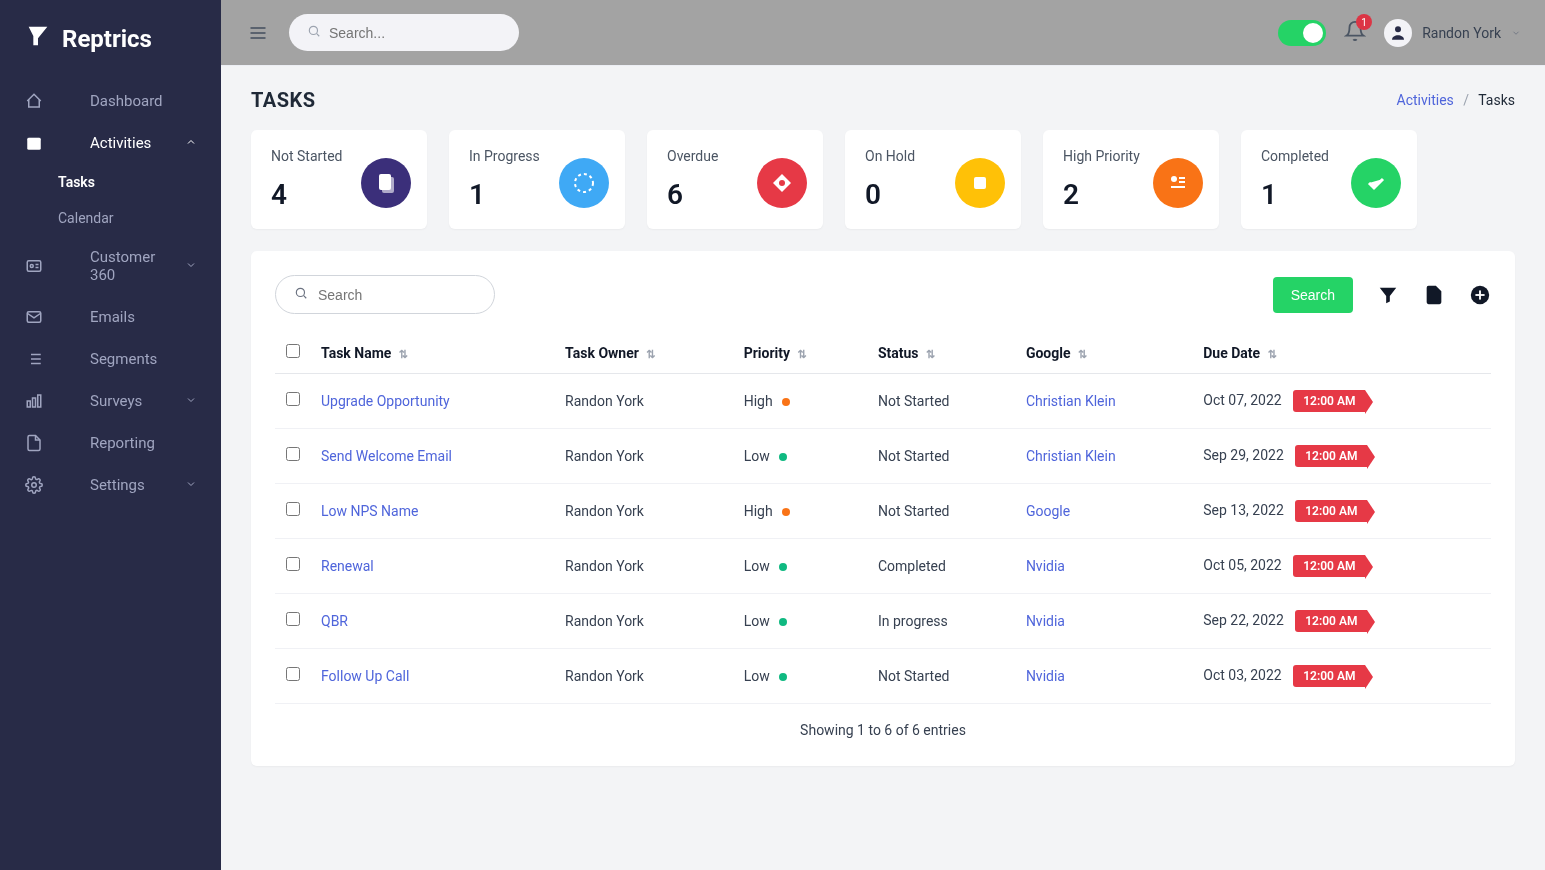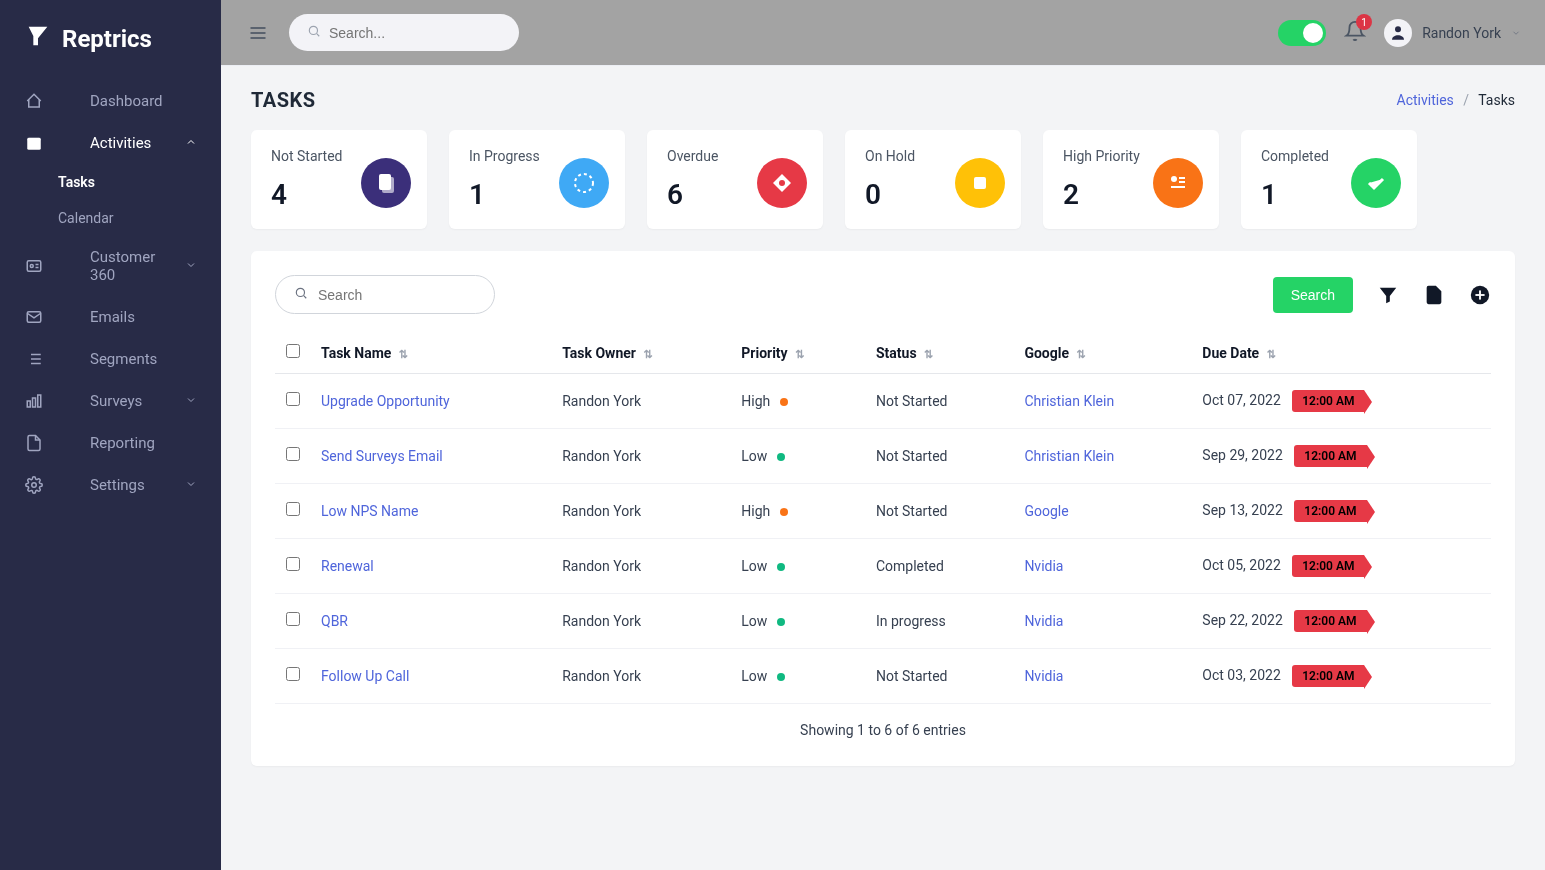--- a/index.html
+++ b/index.html
@@ -69,21 +69,21 @@
 
 table { width:100%; border-collapse:collapse; }
 thead th { text-align:left; padding:12px 10px; font-size:14px; font-weight:700; color:#111827; border-bottom:1px solid #e5e7eb; }
 thead th.checkbox-col, tbody td.checkbox-col { width:36px; text-align:center; }
 .sort-icon { color:#9ca3af; font-size:11px; margin-left:4px; }
 tbody td { padding:16px 10px; border-bottom:1px solid #f0f1f5; font-size:14px; color:#374151; vertical-align:middle; }
 .link { color:#4f65db; cursor:pointer; }
 .pri-dot { display:inline-block; width:8px; height:8px; border-radius:50%; margin-left:6px; }
 .dot-high { background:#f97316; }
 .dot-low { background:#10b981; }
-.time-ribbon { background:#e63946; color:#000000; padding:4px 10px 4px 10px; font-size:12px; font-weight:600; position:relative; margin-left:8px; display:inline-block; border-radius:3px 0 0 3px; }
+.time-ribbon { background:#e63946; color:#ffffff; padding:4px 10px 4px 10px; font-size:12px; font-weight:600; position:relative; margin-left:8px; display:inline-block; border-radius:3px 0 0 3px; }
 .time-ribbon::after { content:""; position:absolute; right:-8px; top:0; width:0; height:0; border-top:12px solid transparent; border-bottom:12px solid transparent; border-left:8px solid #e63946; }
 tbody tr td.checkbox-col { vertical-align: top; padding-top: 18px; }
 .table-footer { text-align:center; padding:18px 0 4px; color:#374151; font-size:14px; }
 
 input[type=checkbox] { width:14px; height:14px; cursor:pointer; }
 </style>
 </head>
 <body>
 
 <div class="app">
@@ -361,21 +361,21 @@
               <td class="checkbox-col"><input type="checkbox" style=""></td>
               <td><span class="link">Upgrade Opportunity</span></td>
               <td>Randon York</td>
               <td>High <span class="pri-dot dot-high"></span></td>
               <td>Not Started</td>
               <td><span class="link">Christian Klein</span></td>
               <td><span>Oct 07, 2022</span> <span class="time-ribbon">12:00 AM</span></td>
             </tr>
             <tr>
               <td class="checkbox-col"><input type="checkbox" style=""></td>
-              <td><span class="link">Send Surveys Email</span></td>
+              <td><span class="link">Send Welcome Email</span></td>
               <td>Randon York</td>
               <td>Low <span class="pri-dot dot-low"></span></td>
               <td>Not Started</td>
               <td><span class="link">Christian Klein</span></td>
               <td><span>Sep 29, 2022</span> <span class="time-ribbon">12:00 AM</span></td>
             </tr>
             <tr>
               <td class="checkbox-col"><input type="checkbox" style=""></td>
               <td><span class="link">Low NPS Name</span></td>
               <td>Randon York</td>

